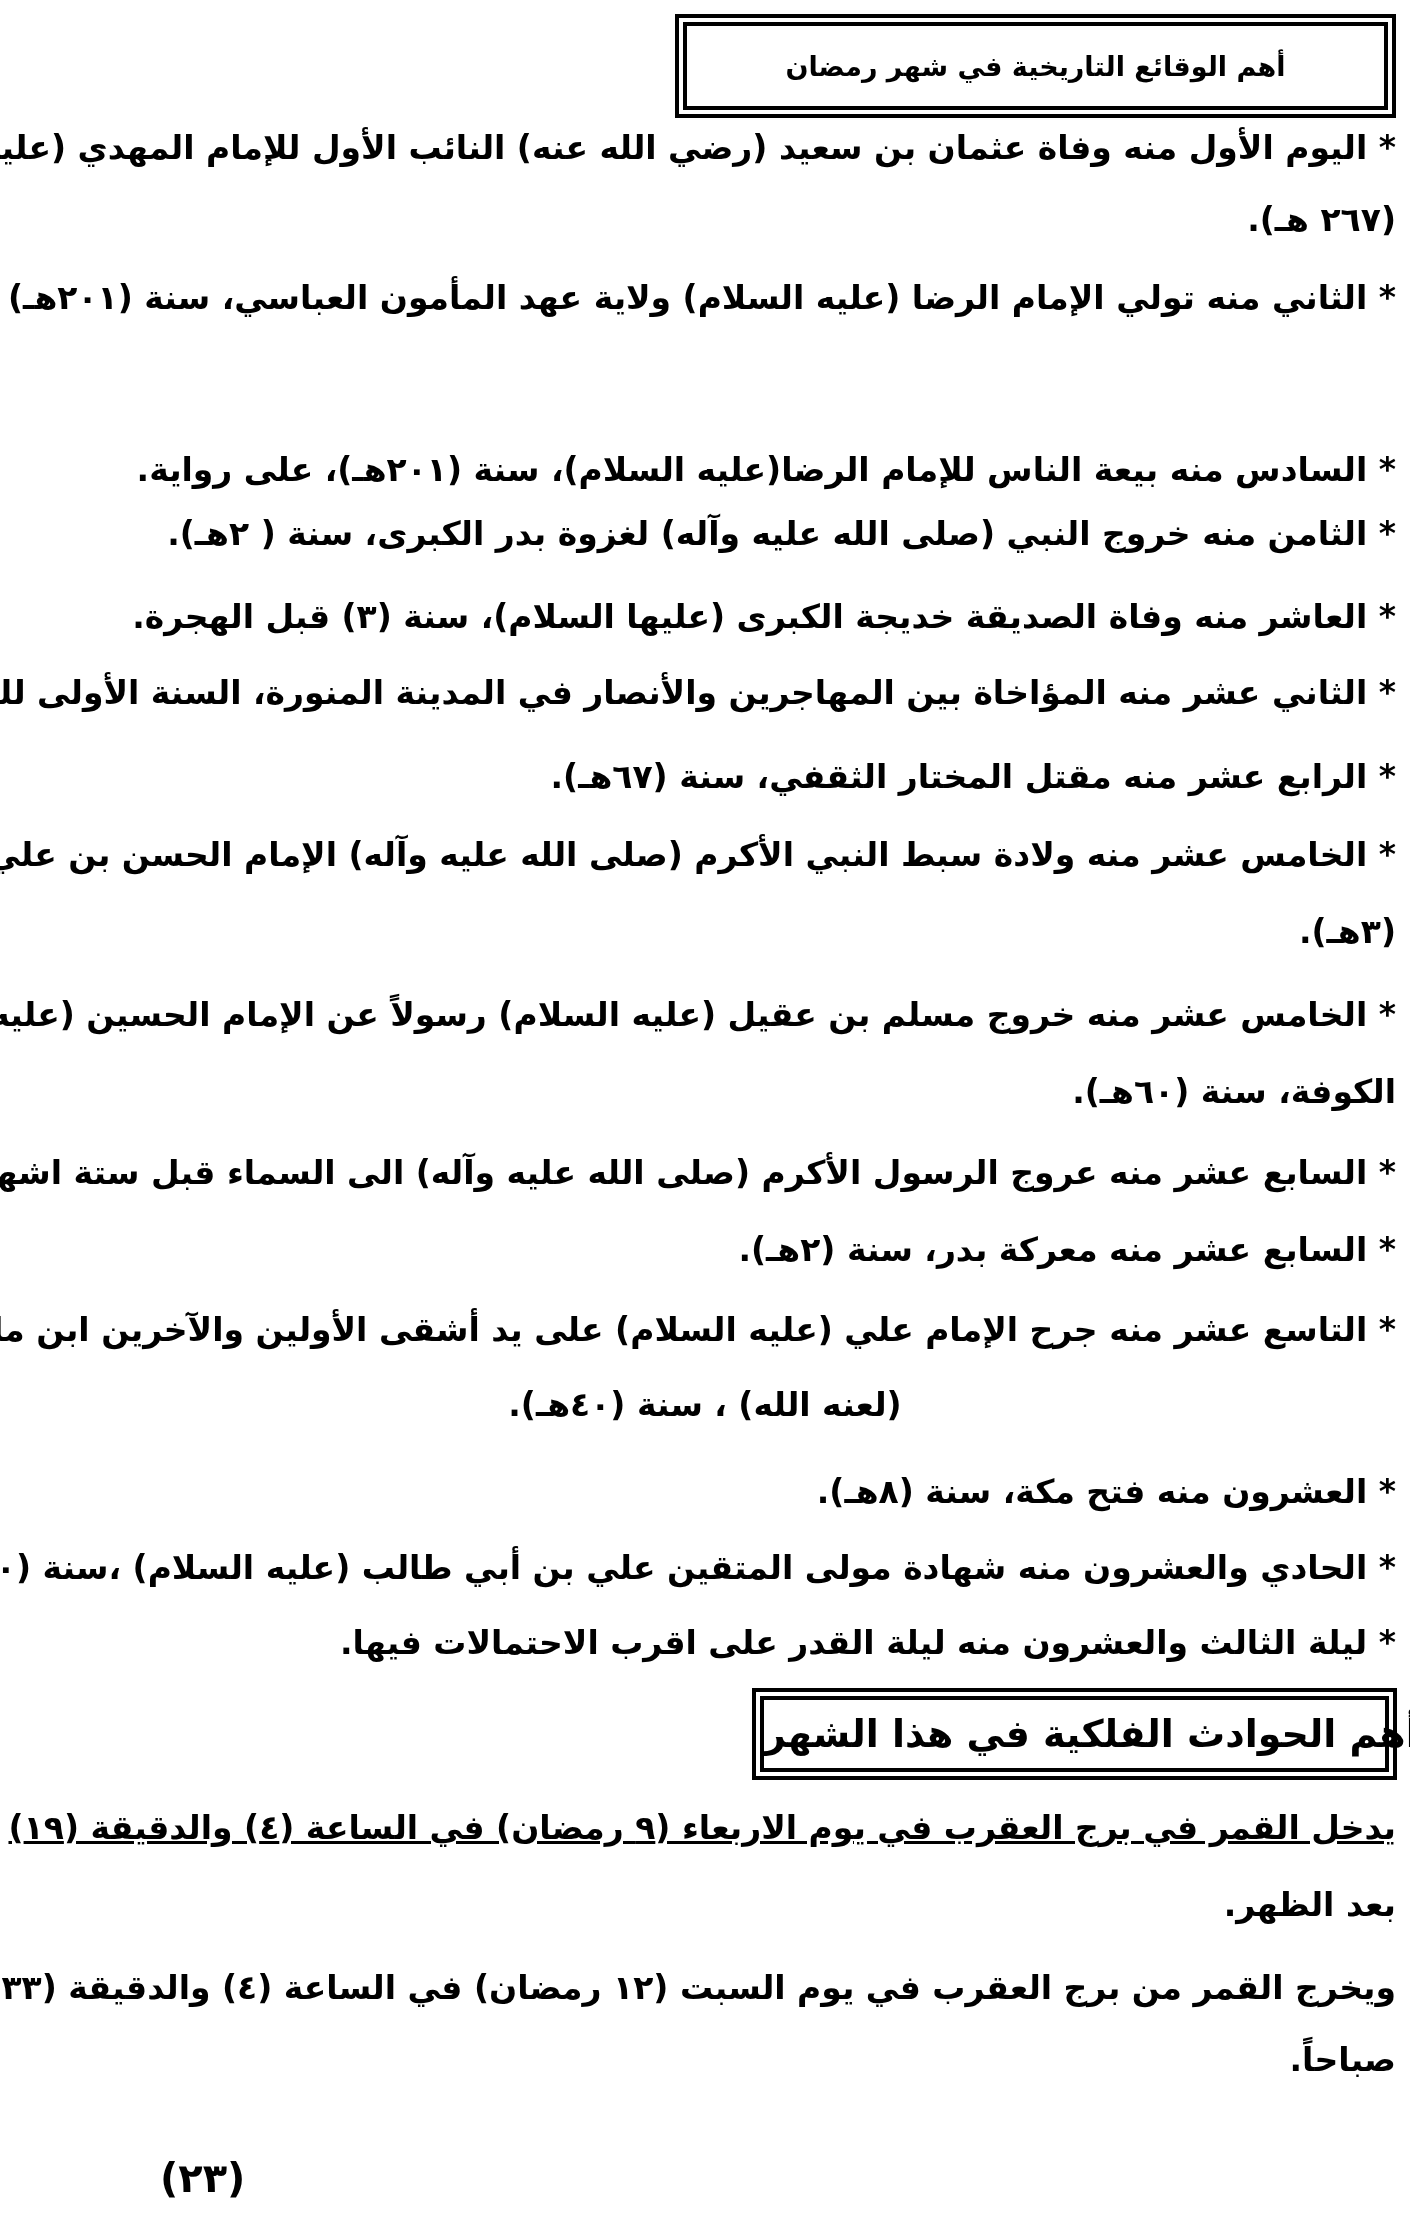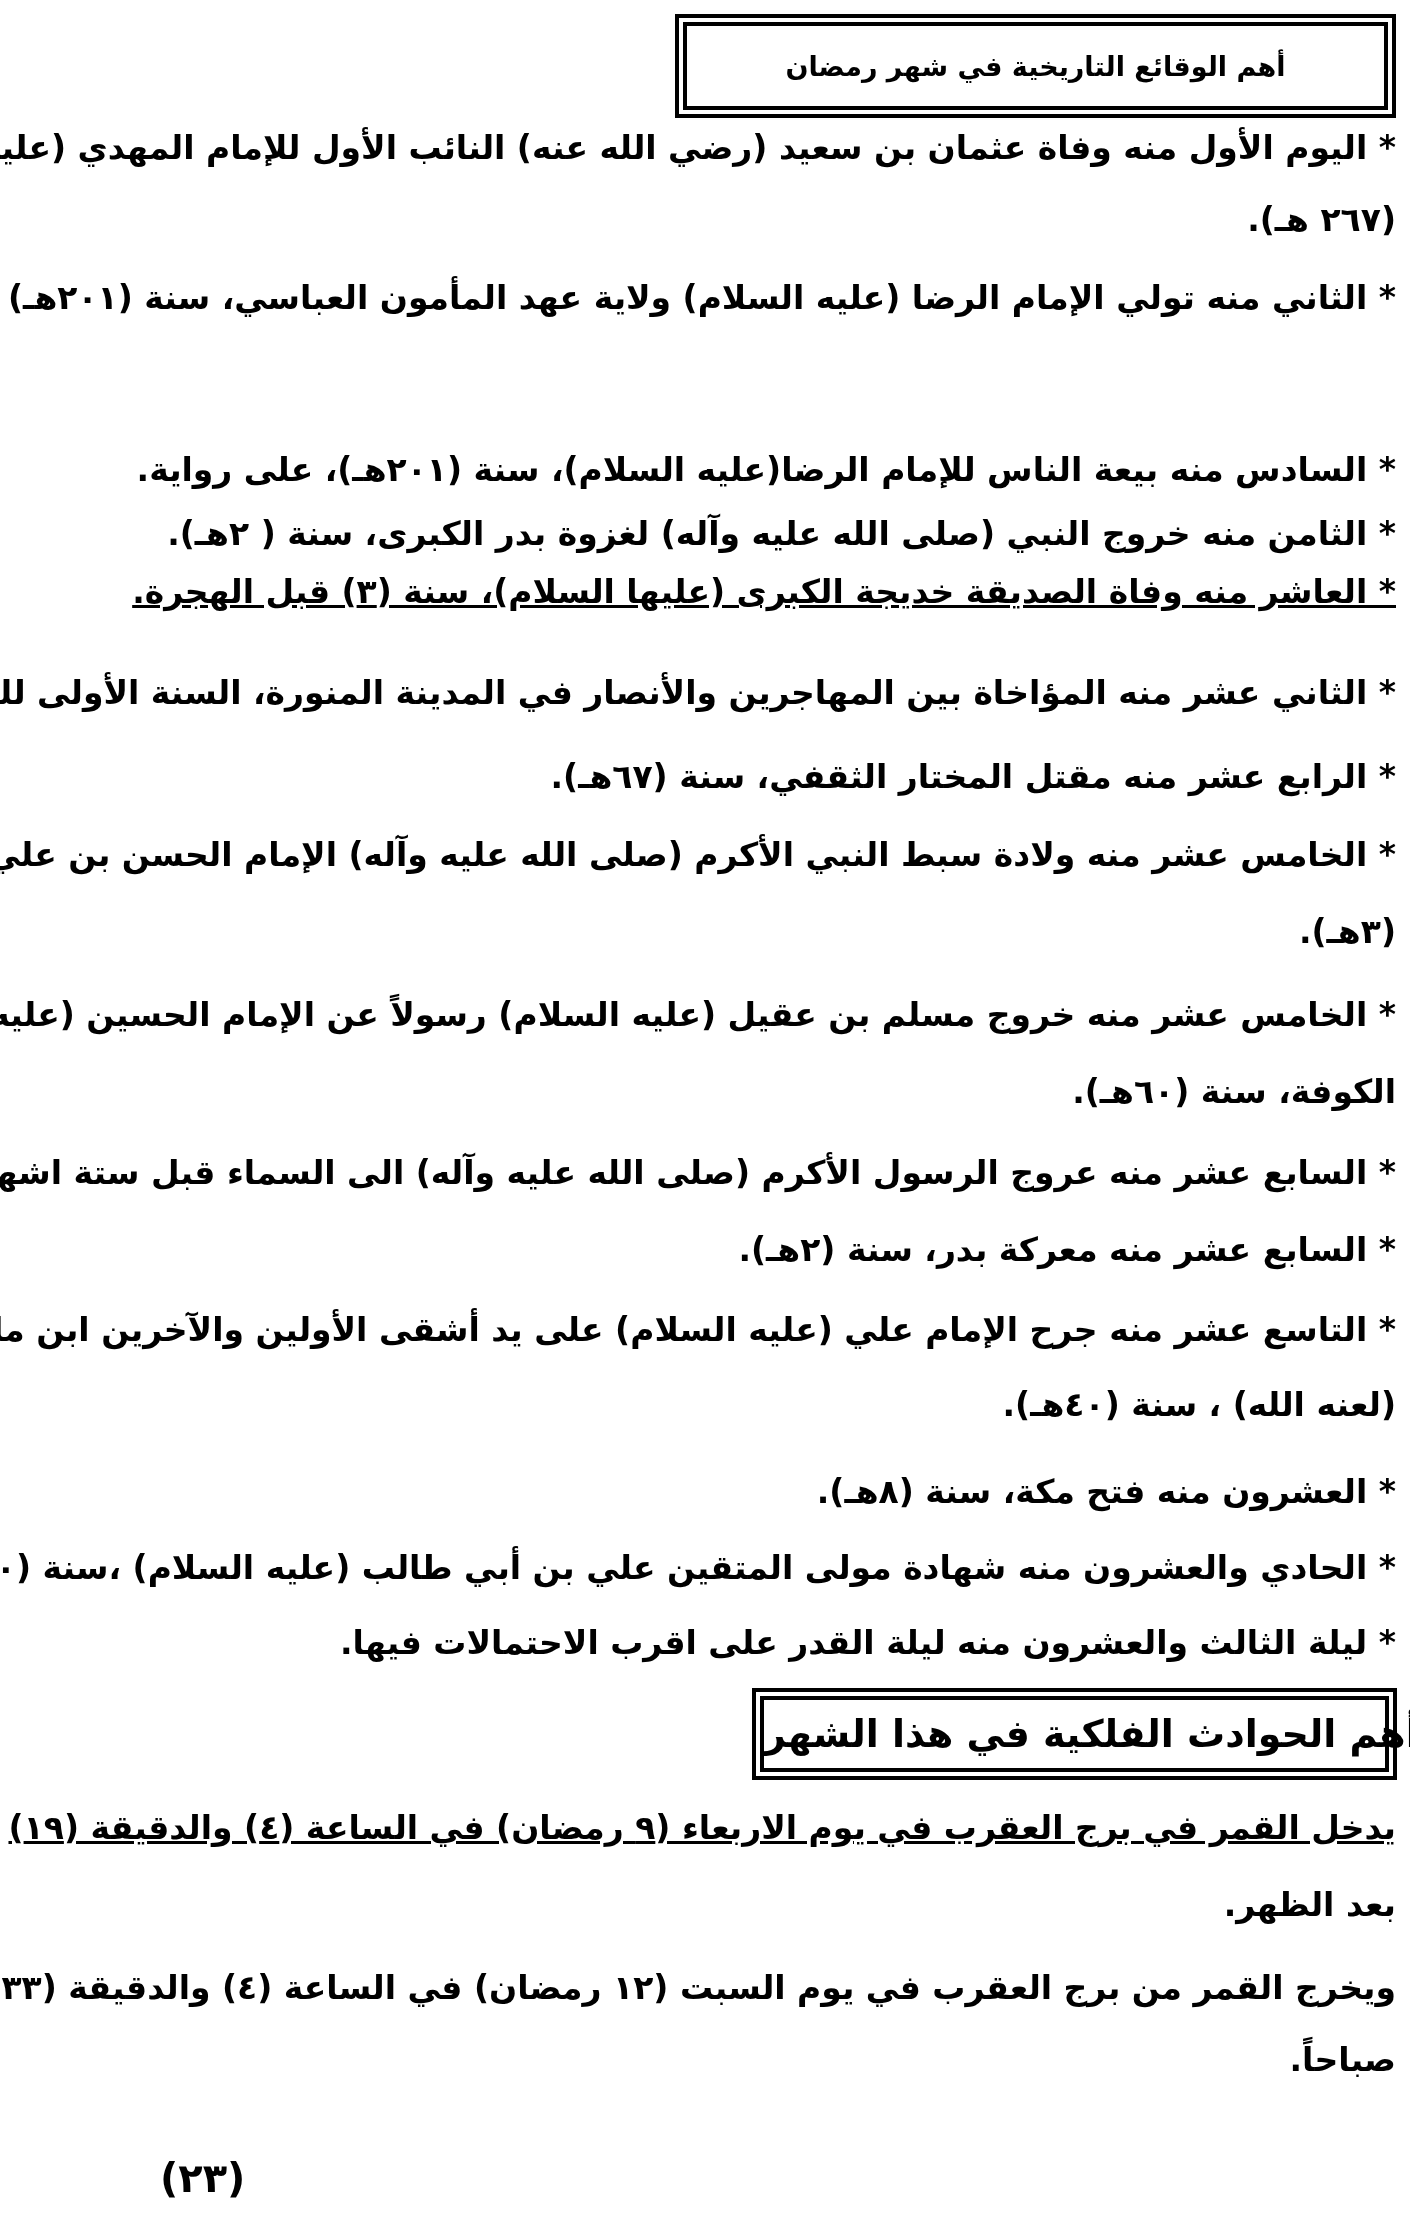--- a/index.html
+++ b/index.html
@@ -90,31 +90,31 @@
 
   <div class="boxed-title" id="title-main">
     <div class="inner">أهم الوقائع التاريخية في شهر رمضان</div>
   </div>
 
   <div class="line justify" style="top:128px;">* اليوم الأول منه وفاة عثمان بن سعيد (رضي الله عنه) النائب الأول للإمام المهدي (عليه السلام)، سنة</div>
   <div class="line" style="top:200px;">(٢٦٧ هـ).</div>
   <div class="line" style="top:278px;">* الثاني منه تولي الإمام الرضا (عليه السلام) ولاية عهد المأمون العباسي، سنة (٢٠١هـ) على رواية.</div>
   <div class="line" style="top:450px;">* السادس منه بيعة الناس للإمام الرضا(عليه السلام)، سنة (٢٠١هـ)، على رواية.</div>
   <div class="line" style="top:514px;">* الثامن منه خروج النبي (صلى الله عليه وآله) لغزوة بدر الكبرى، سنة ( ٢هـ).</div>
-  <div class="line" style="top:572px;text-decoration:underline;">* العاشر منه وفاة الصديقة خديجة الكبرى (عليها السلام)، سنة (٣) قبل الهجرة.</div>
+  <div class="line" style="top:597px;">* العاشر منه وفاة الصديقة خديجة الكبرى (عليها السلام)، سنة (٣) قبل الهجرة.</div>
   <div class="line" style="top:673px;">* الثاني عشر منه المؤاخاة بين المهاجرين والأنصار في المدينة المنورة، السنة الأولى للهجرة.</div>
   <div class="line" style="top:757px;">* الرابع عشر منه مقتل المختار الثقفي، سنة (٦٧هـ).</div>
   <div class="line justify" style="top:835px;">* الخامس عشر منه ولادة سبط النبي الأكرم (صلى الله عليه وآله) الإمام الحسن بن علي (عليهما السلام)، سنة</div>
   <div class="line" style="top:912px;">(٣هـ).</div>
   <div class="line justify" style="top:995px;">* الخامس عشر منه خروج مسلم بن عقيل (عليه السلام) رسولاً عن الإمام الحسين (عليه السلام) لأهل</div>
   <div class="line" style="top:1072px;">الكوفة، سنة (٦٠هـ).</div>
   <div class="line" style="top:1153px;">* السابع عشر منه عروج الرسول الأكرم (صلى الله عليه وآله) الى السماء قبل ستة اشهر من الهجرة .</div>
   <div class="line" style="top:1230px;">* السابع عشر منه معركة بدر، سنة (٢هـ).</div>
   <div class="line justify" style="top:1310px;">* التاسع عشر منه جرح الإمام علي (عليه السلام) على يد أشقى الأولين والآخرين ابن ملجم</div>
-  <div class="line" style="top:1385px;">(لعنه الله) ، سنة (٤٠هـ).</div>
+  <div class="line" style="top:1385px;text-align:center;">(لعنه الله) ، سنة (٤٠هـ).</div>
   <div class="line" style="top:1472px;">* العشرون منه فتح مكة، سنة (٨هـ).</div>
   <div class="line" style="top:1548px;">* الحادي والعشرون منه شهادة مولى المتقين علي بن أبي طالب (عليه السلام) ،سنة (٤٠هـ).</div>
   <div class="line" style="top:1623px;">* ليلة الثالث والعشرون منه ليلة القدر على اقرب الاحتمالات فيها.</div>
 
   <div class="boxed-title" id="title-astro">
     <div class="inner">من أهم الحوادث الفلكية في هذا الشهر</div>
   </div>
 
   <div class="line justify" style="top:1808px;text-decoration:underline;">يدخل القمر في برج العقرب في يوم الاربعاء (٩ رمضان) في الساعة (٤) والدقيقة (١٩)</div>
   <div class="line" style="top:1885px;">بعد الظهر.</div>

